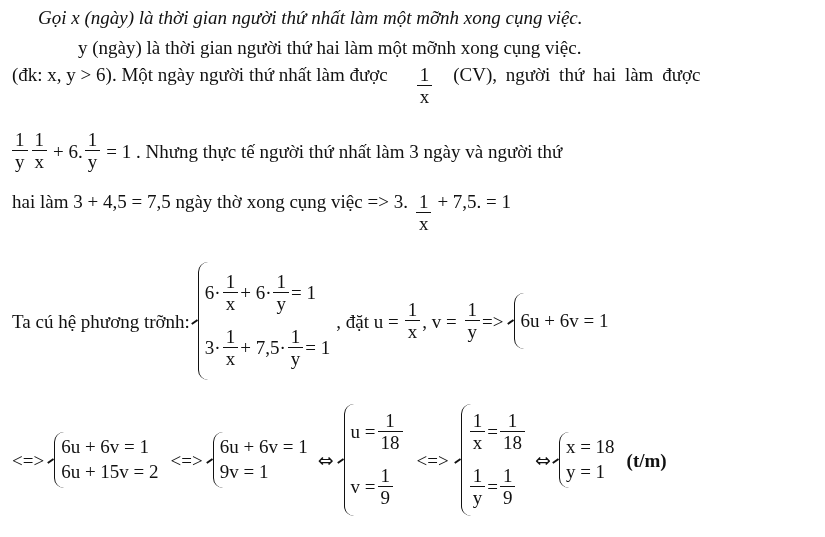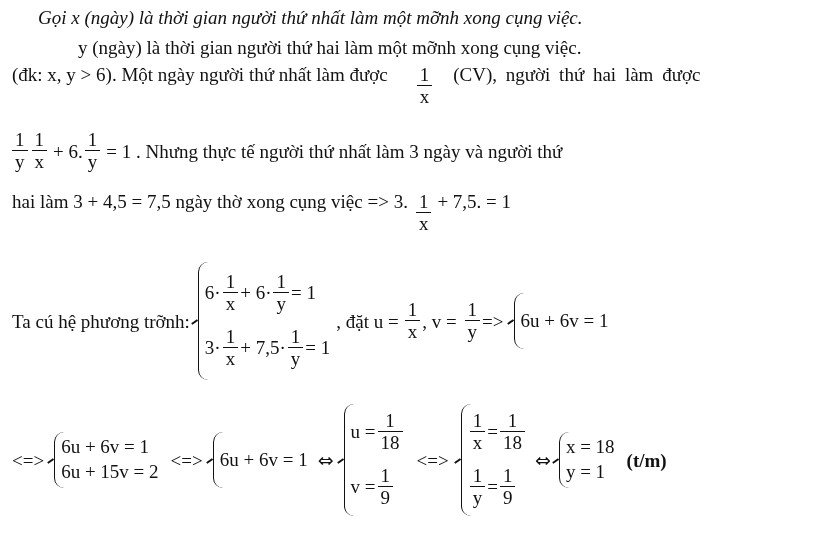--- a/index.html
+++ b/index.html
@@ -112,20 +112,21 @@
   <span class="sys">
     <span class="brace" style="height:56px;">
       <span class="row">6u + 6v = 1</span>
       <span class="row">6u + 15v = 2</span>
     </span>
   </span>
   <span style="margin:0 10px 0 12px;">&lt;=&gt;</span>
   <span class="sys">
     <span class="brace" style="height:56px;">
       <span class="row">6u + 6v = 1</span>
+      <span class="row">9v = 1</span>
     </span>
   </span>
   <span style="margin:0 10px;font-family:'DejaVu Sans',sans-serif;">⇔</span>
   <span class="sys">
     <span class="brace tall" style="height:112px;">
       <span class="row">
           <span>u =</span>
           <span class="frac">
             <span class="n">1</span>
             <span class="d">18</span>

